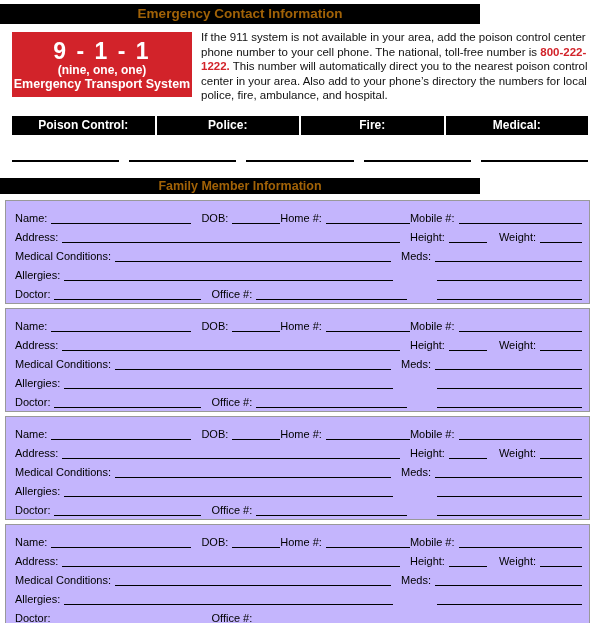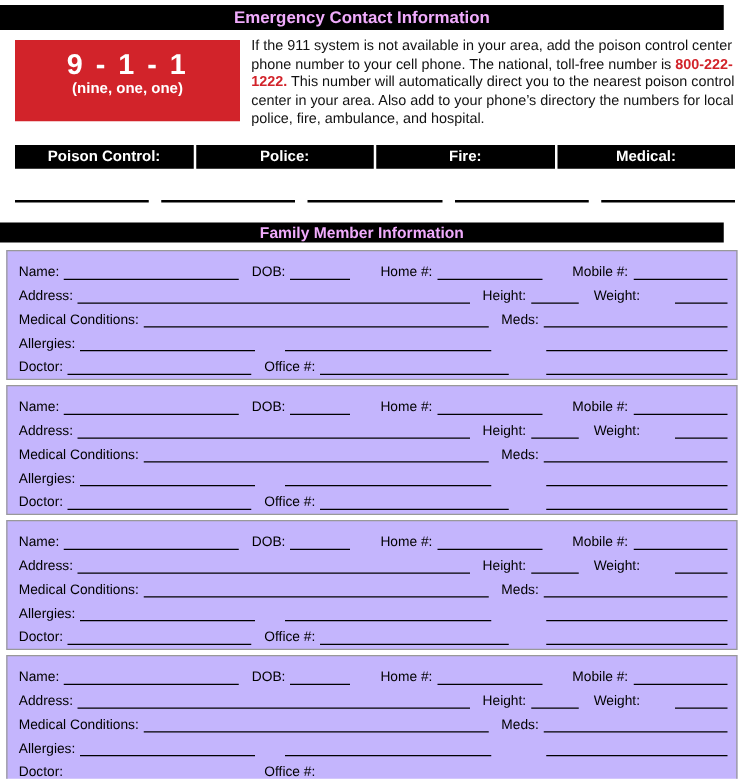--- a/index.html
+++ b/index.html
@@ -1,20 +1,20 @@
 <!DOCTYPE html>
 <html style="--red: #d2232a; --bar: #000000; --boxline: #999999;"><head>
 <meta charset="utf-8">
 <style>
   * { margin:0; padding:0; box-sizing:border-box; }
   html,body { width:600px; height:623px; overflow:hidden; background:#ffffff;
               font-family:"Liberation Sans", sans-serif; color:#000; }
   :root { --red:#d2232a; --bar:#000000; --boxline:#999999; }
 
-  .bar { background:var(--bar); color:#f0abfc; font-weight:bold; text-align:center; width:579px; }
+  .bar { background:var(--bar); color:#a16207; font-weight:bold; text-align:center; width:480px; }
   .bar1 { margin-top:4px; height:20px; line-height:20px; font-size:13.5px; }
   .bar2 { margin-top:16px; height:16px; line-height:16px; font-size:12.5px; }
 
   .intro { display:flex; margin:8px 12px 0 12px; align-items:flex-start; }
   .badge { width:180px; height:65px; flex:none; background:var(--red); color:#fff;
            text-align:center; font-weight:bold; padding-top:7px; }
   .badge-num { font-size:23px; line-height:24px; letter-spacing:2px; }
   .badge-sub { font-size:12px; line-height:14px; }
   .badge-sub2 { font-size:12.5px; line-height:15px; }
   .para { flex:1; margin-left:9px; margin-top:-2px; font-size:11.5px; line-height:14.5px; color:#111; }
@@ -24,38 +24,39 @@
   .cbox { flex:1; background:var(--bar); color:#fff; font-weight:bold; font-size:12px;
           height:19px; line-height:19px; text-align:center; }
   .clrow { display:flex; gap:10px; margin:25px 12px 0 12px; }
   .cln { flex:1; border-bottom:2px solid #000; height:2px; }
 
   .members { margin:6px 10px 0 5px; }
   .member { border:1.5px solid var(--boxline); background:#c4b5fd; margin-bottom:4px;
             padding:4px 7px 3px 9px; }
   .row { display:flex; align-items:flex-end; height:19px; font-size:11px; white-space:nowrap; }
   .lbl { margin-right:4px; }
-  .ml10 { margin-left:10px; } .ml12 { margin-left:12px; } .ml14 { margin-left:24px; }
+  .ml10 { margin-left:10px; } .ml12 { margin-left:12px; } .ml14 { margin-left:0; }
   .ml30 { margin-left:30px; } .ml44 { margin-left:44px; }
   .ln { display:inline-block; border-bottom:1.5px solid #000; height:13px; }
   .w140{width:140px;} .w48{width:48px;} .w84{width:84px;} .w38{width:38px;}
   .w42{width:42px;} .w145{width:145px;} .w147{width:147px;}
   .lnflex { flex:1; }
 </style>
 </head>
 <body>
 
 <div class="bar bar1">
   <span>Emergency Contact Information</span>
 </div>
 
 <div class="intro">
   <div class="badge">
     <div class="badge-num">9 - 1 - 1</div>
     <div class="badge-sub">(nine, one, one)</div>
+    <div class="badge-sub2">Emergency Transport System</div>
   </div>
   <p class="para"><span>If the 911 system is not available in your area, add the poison control center phone number to your cell phone. The national, toll-free number is </span><span class="phone">800-222-1222.</span><span> This number will automatically direct you to the nearest poison control center in your area. Also add to your phone’s directory the numbers for local police, fire, ambulance, and hospital.</span></p>
 </div>
 
 <div class="crow" id="contact-labels">
     <div class="cbox">Poison Control:</div>
     <div class="cbox">Police:</div>
     <div class="cbox">Fire:</div>
     <div class="cbox">Medical:</div>
   </div>

